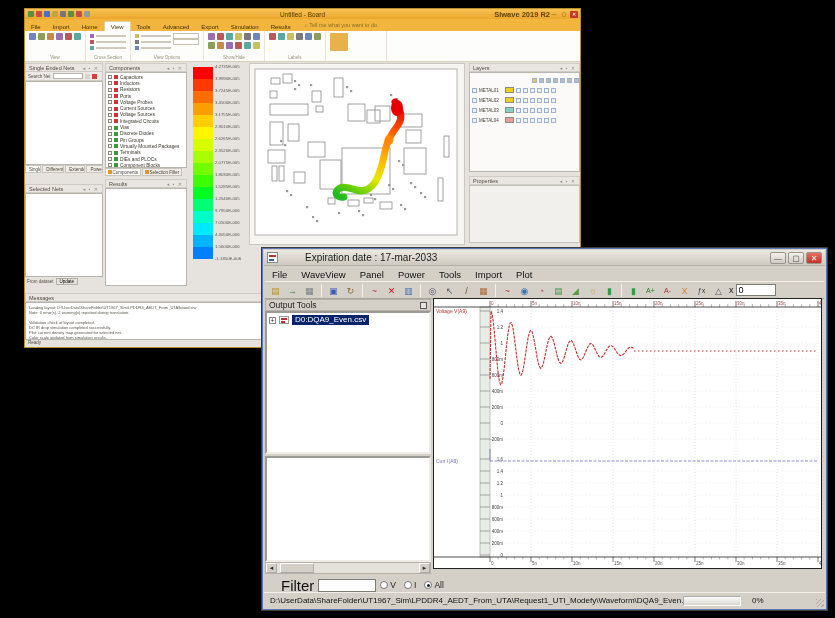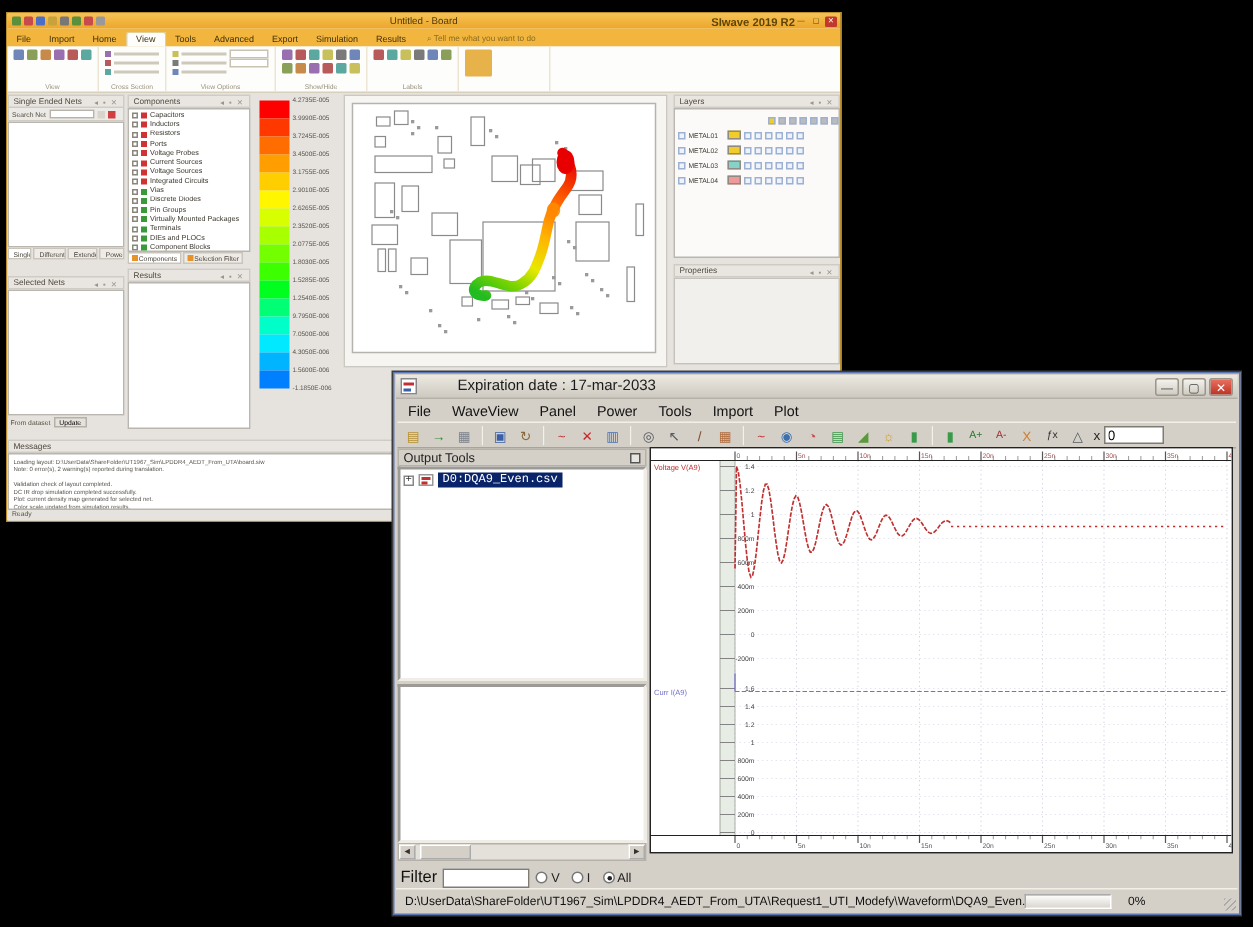--- a/index.html
+++ b/index.html
@@ -1,20 +1,20 @@
 <!DOCTYPE html>
 <html><head>
 <meta charset="utf-8">
 <style>
   * { box-sizing: border-box; margin: 0; padding: 0; }
   html,body { width:835px; height:618px; background:#000; overflow:hidden;
     font-family:"Liberation Sans", sans-serif; }
   .abs { position:absolute; }
   
-  .win-siw { left:4px; top:8px; width:557px; height:340px; background:#eceae6;
+  .win-siw { left:24px; top:8px; width:557px; height:340px; background:#eceae6;
     border:1px solid #b98f2e;text-decoration:underline; }
   .siw-title { left:0; top:0; right:0; height:10px;
     background:linear-gradient(#f6c254,#eda62a); display:flex; align-items:center; }
   .qat { display:flex; gap:2px; margin-left:3px; }
   .qat span { width:6px; height:6px; border-radius:1px; display:block; }
   .siw-title-text { position:absolute; left:0; right:0; text-align:center;
     font-size:6.5px; color:#4d3a05; }
   .siw-app { position:absolute; right:30px; font-size:7.5px; font-weight:bold; color:#5d4506; }
   .siw-btns { position:absolute; right:2px; display:flex; gap:2px; }
   .siw-btns i { width:8px; height:7px; font-style:normal; font-size:5px; line-height:7px;
@@ -89,21 +89,21 @@
     font-size:9px; line-height:14px; text-align:center; font-style:normal; }
   .tbsep { width:1px; height:13px; background:#a8a49a; margin:0 3px;
     border-right:1px solid #f4f1ea; }
   .tb-x { font-size:9px; color:#222; margin:0 2px; }
   .tb-input { width:40px; height:12px; border:1px solid #7f7c74; font-size:9px; padding-left:2px; }
   .ov-hdr { left:2px; top:50px; width:166px; height:12px; background:#d4d0c8;
     font-size:8.5px; color:#222; padding:1px 3px; border:1px solid #b5b1a8;
     display:flex; justify-content:space-between; align-items:center;}
   .ov-float { width:7px; height:7px; border:1px solid #555; background:#e8e5de; }
   .ov-tree { left:2px; top:62px; width:166px; height:143px; background:#fff;
-    border:2px inset #f0ede6;font-family:Liberation Mono, monospace; }
+    border:2px inset #f0ede6; }
   .ov-box2 { left:2px; top:207px; width:166px; height:106px; background:#fff;
     border:2px inset #f0ede6; }
   .ov-item { display:flex; align-items:center; gap:3px; margin:2px 0 0 2px; }
   .ov-exp { width:7px; height:7px; border:1px solid #888; font-size:7px; line-height:5px;
     text-align:center; color:#333; background:#fff; }
   .ov-fico { width:10px; height:8px; background:#fff; border:1px solid #999; position:relative;}
   .ov-fico:before{content:""; position:absolute; left:1px; top:1px; width:6px; height:2px; background:#c03030;}
   .ov-fico:after{content:""; position:absolute; left:1px; top:4px; width:4px; height:2px; background:#c03030;}
   .ov-label { background:#0a246a; color:#fff; font-size:8px; padding:0 3px; line-height:10px;}
   .hscroll { left:2px; top:313px; width:166px; height:12px; background:#e4e1da;
@@ -113,21 +113,21 @@
   .hthumb { position:absolute; left:14px; width:34px; height:10px; background:#d4d0c8;
     border:1px outset #fff; }
   .wv-plot { left:170px; top:49px; width:389px; height:271px; background:#fff;
     border:1px solid #222; }
   .wv-tabrow { left:170px; top:320px; right:2px; height:19px; }
   .wv-tab { position:absolute; left:2px; top:0; width:64px; height:18px; background:#ece9e2;
     border:1px solid #8a867c; border-top:2px solid #fff; border-bottom:none;
     font-size:9px; color:#222; text-align:center; line-height:16px; }
   .filter-row { left:2px; top:327px; width:166px; height:18px; display:flex;
     align-items:center; gap:4px; }
-  .filter-row label { font-size:11px; color:#111; margin-left:2px; }
+  .filter-row label { font-size:15px; color:#111; margin-left:16px; }
   .filter-input { width:58px; height:13px; border:1px solid #7f7c74; background:#fff; font-size:9px;}
   .radio { display:flex; align-items:center; gap:2px; font-size:8.5px; color:#222; }
   .radio b { width:8px; height:8px; border-radius:50%; border:1px solid #777;
     background:#fff; display:inline-block; position:relative; font-weight:normal;}
   .radio b.sel:before { content:""; position:absolute; left:2px; top:2px; width:3px;
     height:3px; border-radius:50%; background:#222; }
   .wv-status { left:1px; right:1px; bottom:1px; height:16px; background:#d4d0c8;
     border-top:1px solid #f2efe9; display:flex; align-items:center; }
   .wv-path { font-size:8px; color:#111; margin-left:6px; white-space:nowrap; }
   .wv-prog { position:absolute; left:419px; width:58px; height:10px;

